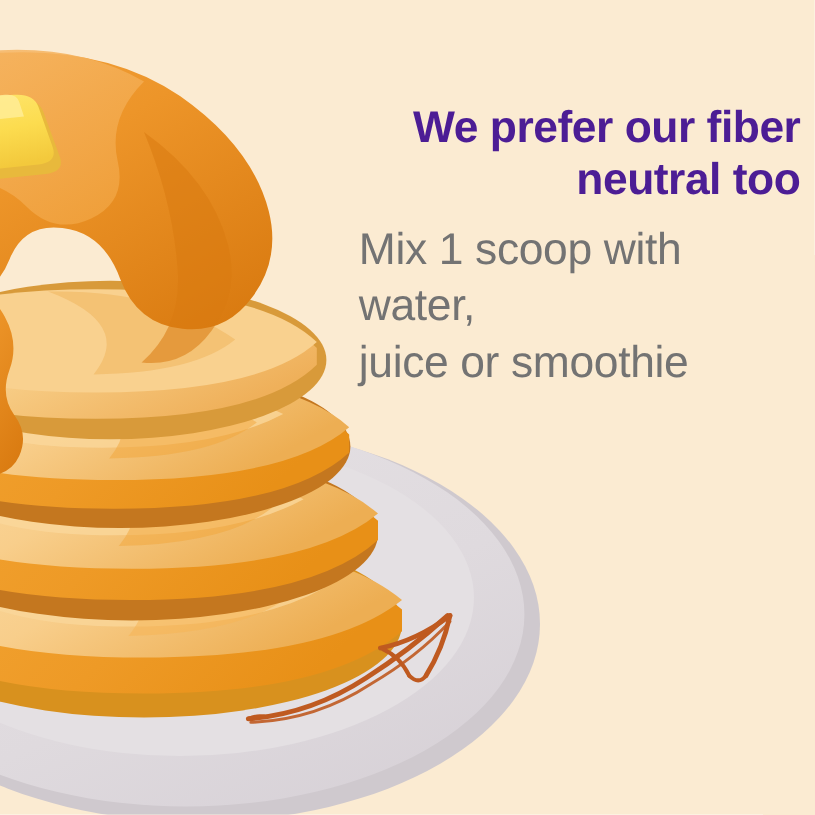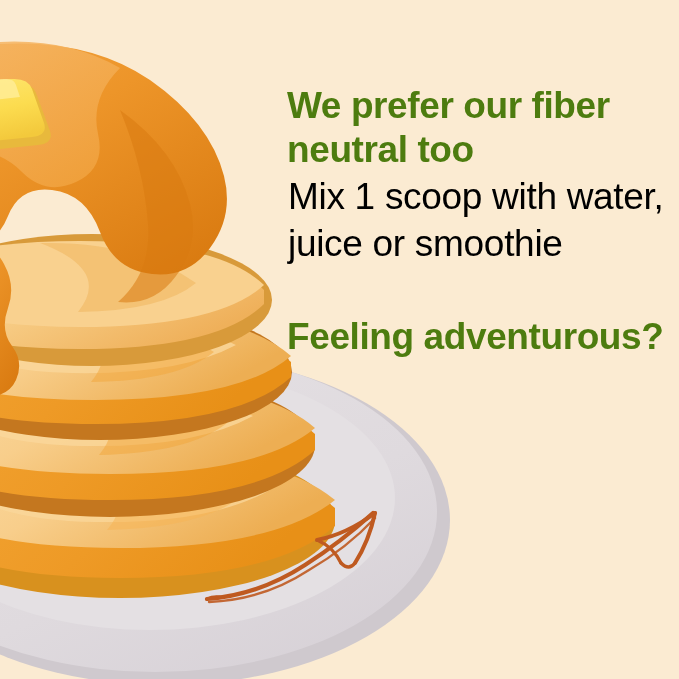--- a/index.html
+++ b/index.html
@@ -40,31 +40,32 @@
   .block + .block {
     margin-top: 48px;
   }
   .heading {
     margin: 0;
     font-family: "Liberation Sans", sans-serif;
     font-weight: bold;
     font-size: 37px;
     line-height: 44px;
     letter-spacing: -0.4px;
-    color: #4d7c0f;
+    color: #4c1d95;
     white-space: pre-line;
+    text-align: right;
   }
   .body-text {
-    margin: 1px;
+    margin: 12px;
     font-family: "Liberation Sans", sans-serif;
     font-weight: normal;
     font-size: 37px;
     line-height: 47px;
     letter-spacing: -0.3px;
-    color: #000000;
+    color: #737373;
     white-space: pre-line;
   }
   #arrow {
     position: absolute;
     left: 195px;
     top: 505px;
     width: 210px;
     height: 115px;
   }
 </style>
@@ -201,21 +202,20 @@
   <div id="copy">
 
     <div class="block">
       <p class="heading">We prefer our fiber
 neutral too</p>
       <p class="body-text">Mix 1 scoop with water,
 juice or smoothie</p>
     </div>
 
     <div class="block">
-      <p class="heading">Feeling adventurous?</p>
     </div>
 
   </div>
 
   <svg id="arrow" viewBox="0 0 210 115" xmlns="http://www.w3.org/2000/svg" aria-hidden="true">
     <g fill="none" stroke="#BF5A20" stroke-linecap="round" stroke-linejoin="round">
 
       <path d="M12,94 q52,-4 98,-34 q36,-23 68,-52" stroke-width="4.2"></path>
       <path d="M14,97 q54,-2 100,-32 q38,-22 66,-52" stroke-width="2.4" opacity="0.9"></path>
 

